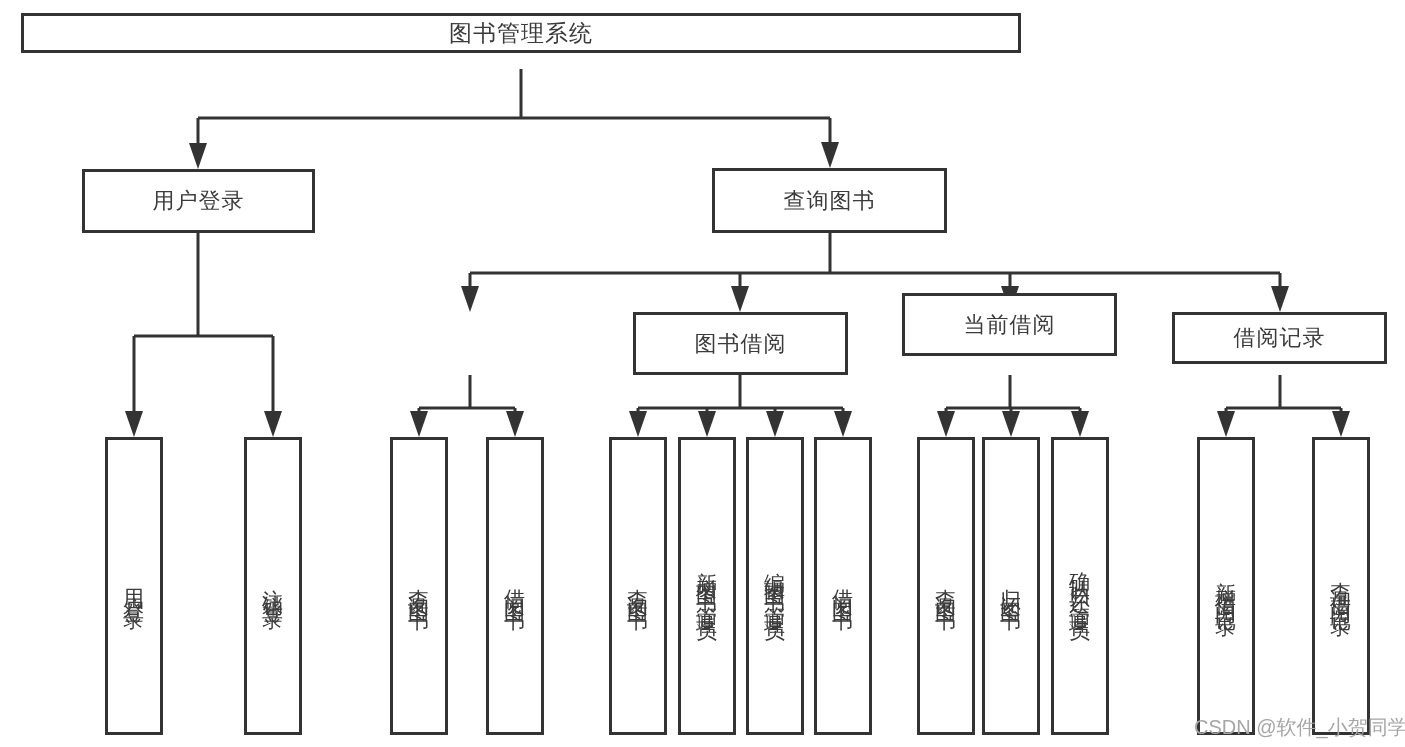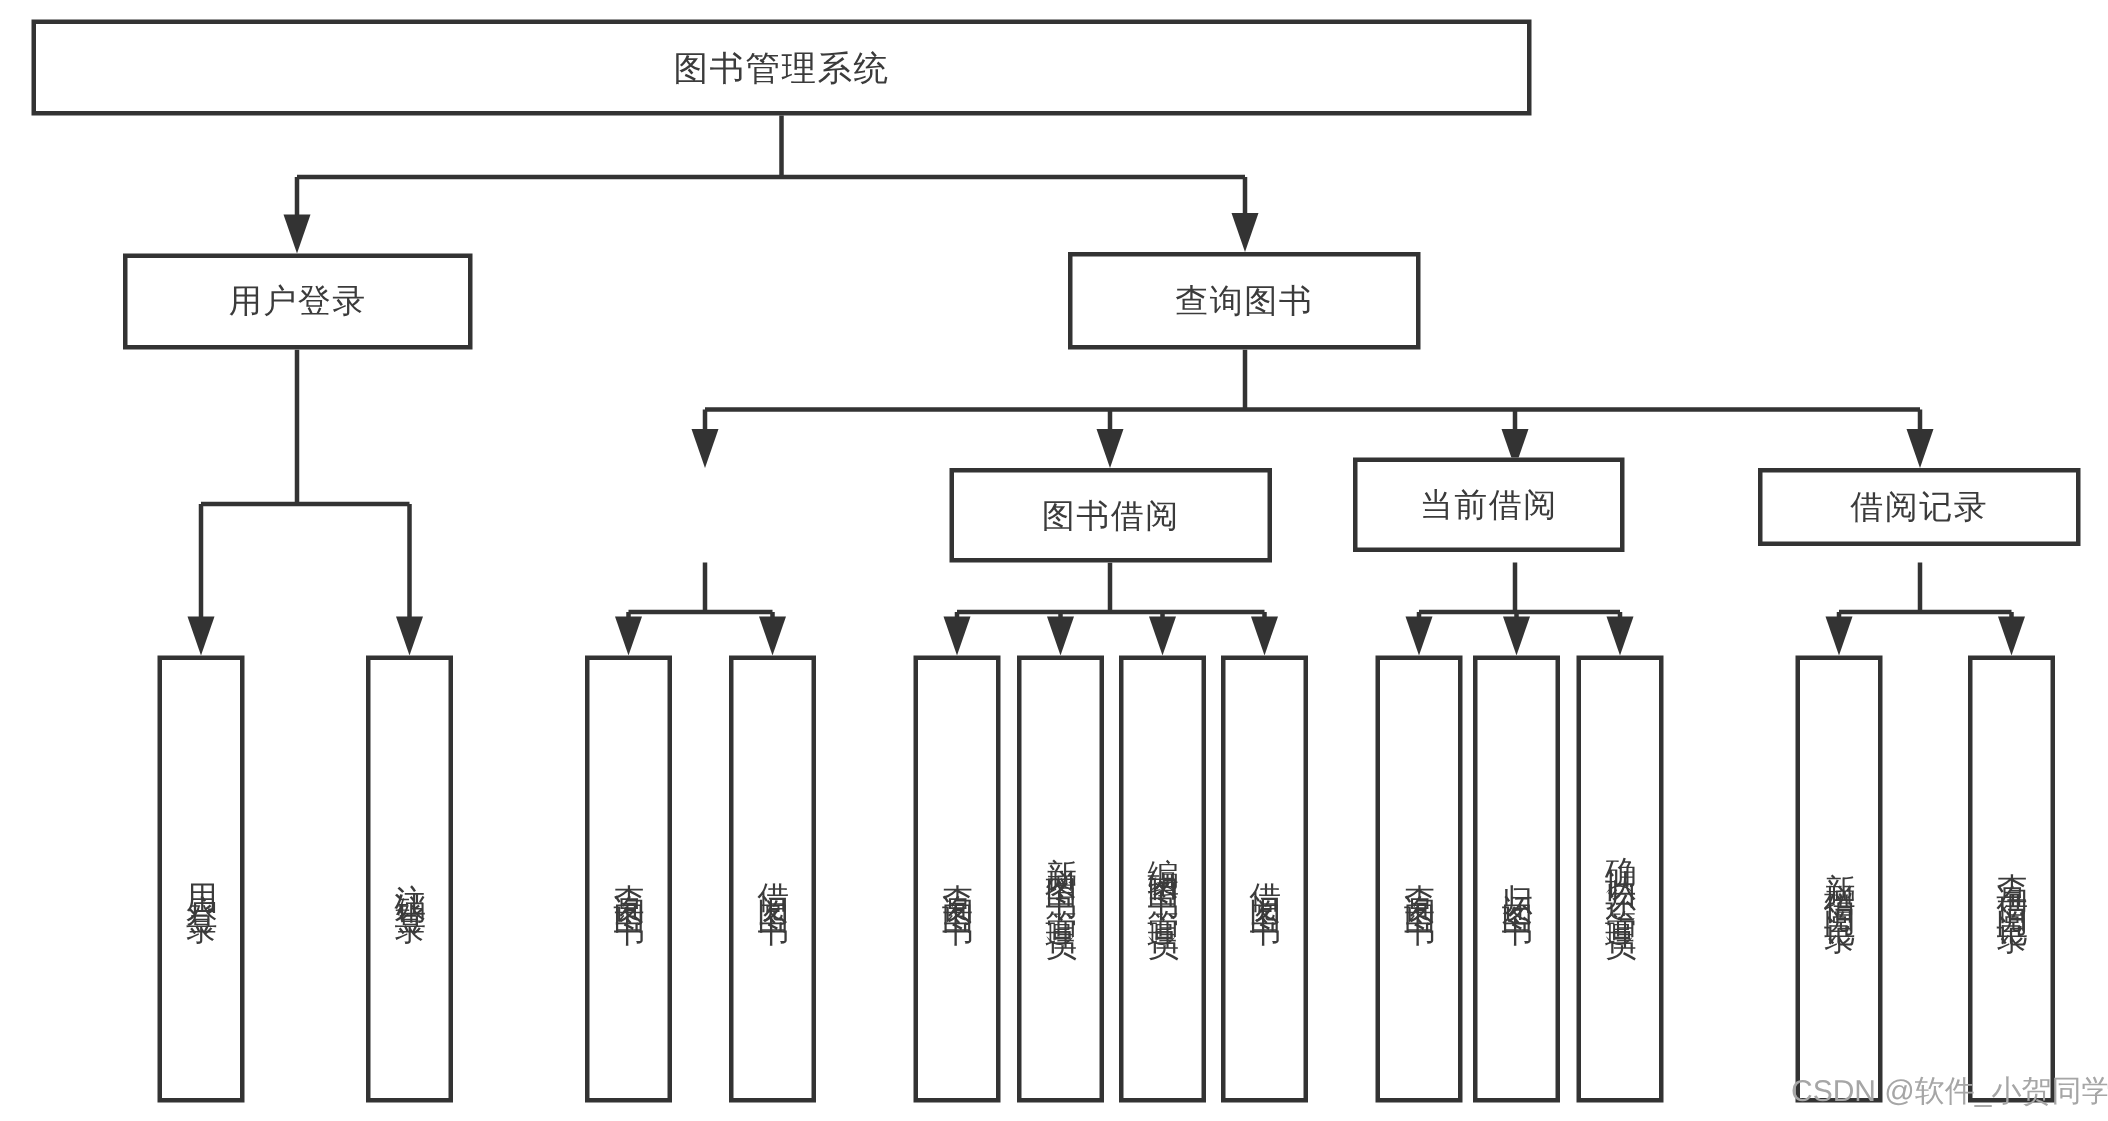--- a/index.html
+++ b/index.html
@@ -84,27 +84,27 @@
       <polygon points="1002,411 1020,411 1011,437"></polygon>
       <polygon points="1071,411 1089,411 1080,437"></polygon>
     </g>
     <g>
       <path d="M1280,375 V408 M1226,408 H1341 M1226,408 V418 M1341,408 V418"></path>
       <polygon points="1217,411 1235,411 1226,437"></polygon>
       <polygon points="1332,411 1350,411 1341,437"></polygon>
     </g>
   </svg>
 
-  <div class="node h root" style="left:21px;top:13px;width:1000px;height:64px">图书管理系统</div>
+  <div class="node h root" style="left:21px;top:13px;width:1000px;height:40px">图书管理系统</div>
 
   <div class="node h" style="left:82px;top:169px;width:233px;height:64px">用户登录</div>
   <div class="node h" style="left:712px;top:168px;width:235px;height:65px">查询图书</div>
 
   <div class="node h" style="left:633px;top:312px;width:215px;height:63px">图书借阅</div>
-  <div class="node h" style="left:902px;top:305px;width:181px;height:63px">当前借阅</div>
+  <div class="node h" style="left:902px;top:293px;width:215px;height:63px">当前借阅</div>
   <div class="node h" style="left:1172px;top:312px;width:215px;height:52px">借阅记录</div>
 
   <div class="node v" style="left:105px;top:437px">
     <span class="vtext">用户登录</span>
   </div>
   <div class="node v" style="left:244px;top:437px">
     <span class="vtext">注销登录</span>
   </div>
 
   <div class="node v" style="left:390px;top:437px">

